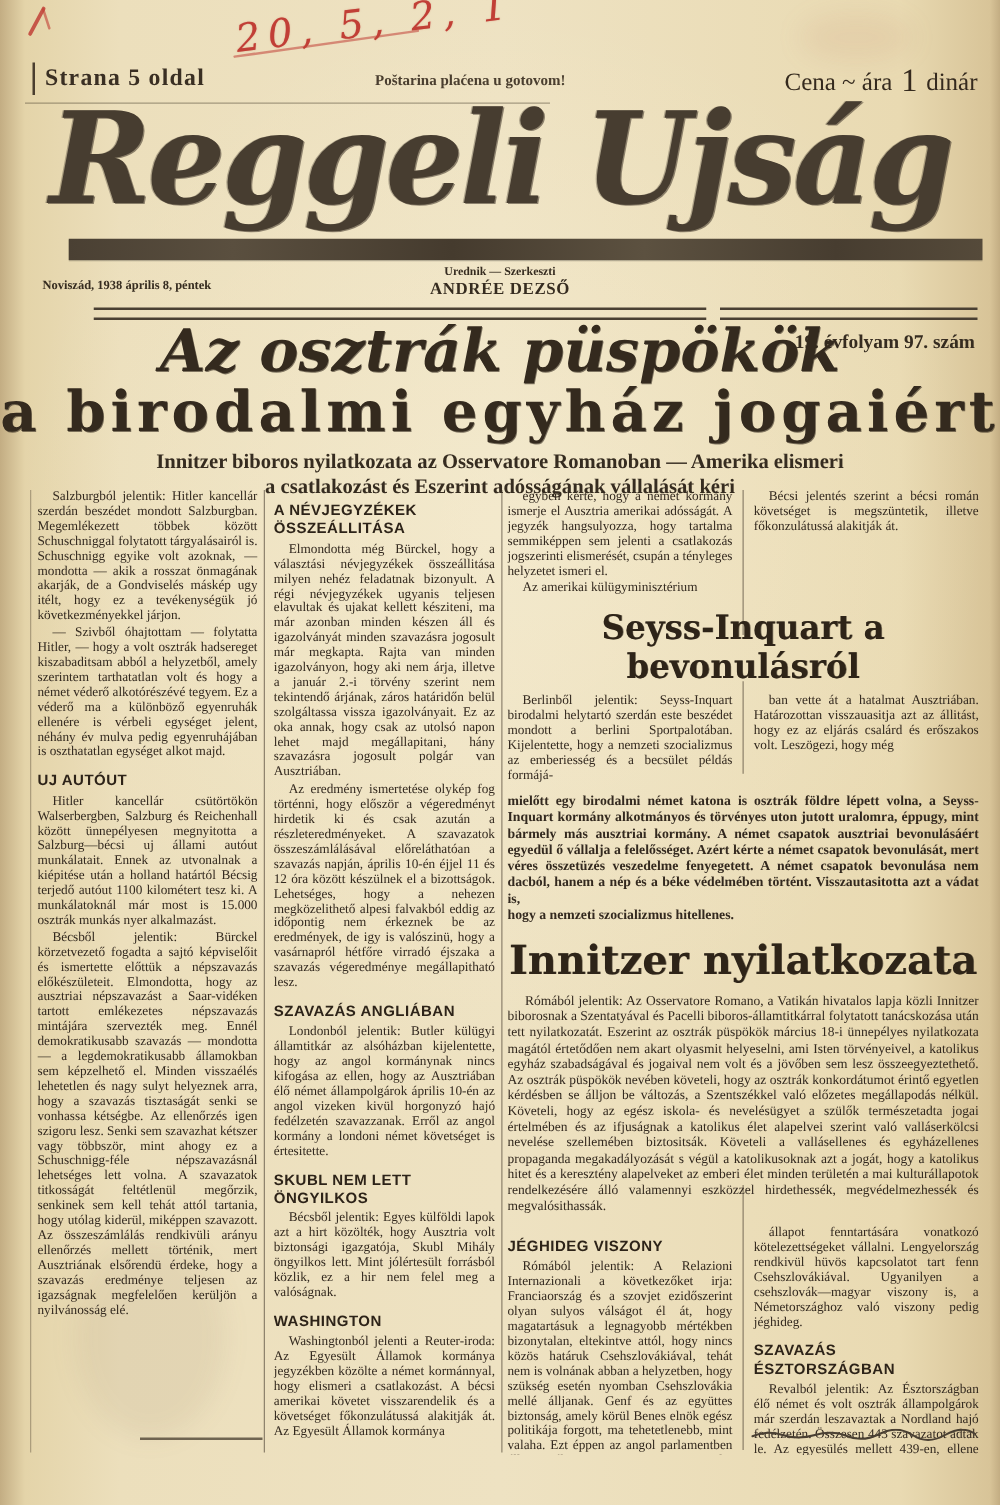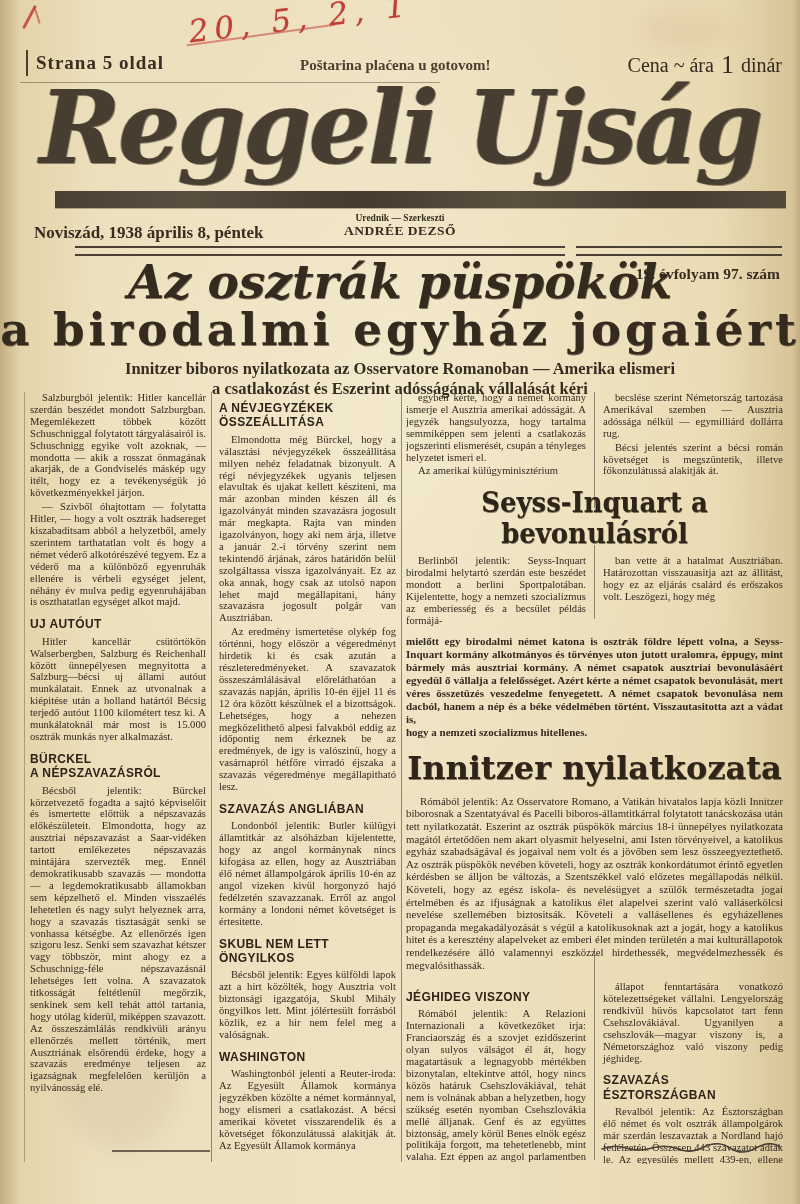--- a/index.html
+++ b/index.html
@@ -8,35 +8,35 @@
     background:
       radial-gradient(ellipse 70% 50% at 50% 35%, rgba(255,249,228,.30), rgba(255,249,228,0) 70%),
       linear-gradient(90deg,#c3ad83 0,#e4d4a9 2.5%,#ecdfbc 12%,#eee2c2 50%,#e9dab2 90%,#d8c498 99%,#c3ad83 100%),
       linear-gradient(180deg,#d3bf94 0,#e9dbb6 4%,#ecdfbc 50%,#e2d2a6 98%,#cdb88b 100%);
   }
   .stain{position:absolute;border-radius:50%;filter:blur(10px);pointer-events:none;}
   
   .banner{position:absolute;top:48px;left:0;width:800px;height:34px;}
   .banner-left{position:absolute;left:36px;top:4px;font-weight:bold;font-size:19px;letter-spacing:1px;color:#3a2f23;}
   .banner-left:before{content:"";position:absolute;left:-10px;top:-2px;width:2px;height:26px;background:#4a3e2f;}
-  .banner-center{position:absolute;left:300px;top:9px;font-weight:bold;font-size:15px;color:#4a3e2f;}
+  .banner-center{position:absolute;left:300px;top:9px;font-weight:bold;font-size:12px;color:#4a3e2f;}
   .banner-right{position:absolute;right:18px;top:2px;font-weight:normal;font-size:20px;color:#352a1e;}
   .banner-right .big1{font-size:26px;vertical-align:-1px;padding:0 2px;}
   .banner-underline{position:absolute;left:20px;top:82px;width:420px;height:1px;background:rgba(74,62,47,.45);}
   
   .masthead{position:absolute;top:70px;left:0;width:800px;text-align:center;
     font-family:"DejaVu Serif",serif;font-style:italic;font-weight:bold;font-size:98px;
     letter-spacing:-3px;color:#473d30;transform:scaleY(1.04);
     text-shadow:1px 1px 0 rgba(58,48,36,.55), -1px 0 0 rgba(58,48,36,.35);}
   .masthead-bar{position:absolute;top:191px;left:55px;width:731px;height:17px;
     background:linear-gradient(90deg,#4a4033,#5a4f3f 18%,#453b2e 42%,#5c5140 63%,#473d30 84%,#554a3a);
     box-shadow:0 1px 0 rgba(0,0,0,.25);}
   
   .dateline{position:absolute;top:213px;left:0;width:800px;height:34px;}
-  .dl-left{position:absolute;left:34px;top:10px;font-weight:bold;font-size:17px;color:#362c20;}
+  .dl-left{position:absolute;left:34px;top:10px;font-weight:bold;font-size:10px;color:#362c20;}
   .dl-center{position:absolute;left:0;right:0;top:0;text-align:center;color:#362c20;}
   .dl-center .small{font-weight:bold;font-size:9.5px;display:block;}
   .dl-center .name{font-weight:bold;font-size:13.5px;display:block;letter-spacing:.5px;}
   .dl-right{position:absolute;right:20px;top:16px;font-weight:bold;font-size:15.5px;color:#362c20;margin-top:36px;}
   .dbl-rule{position:absolute;top:246px;height:6px;border-top:2px solid #4a4033;border-bottom:2px solid #4a4033;}
   .dbl-rule.seg1{left:75px;width:490px;}
   .dbl-rule.seg2{left:576px;width:206px;}
   
   .lead{position:absolute;top:258px;left:0;width:800px;text-align:center;color:#342a1e;}
   .hl1{font-family:"DejaVu Serif",serif;font-style:italic;font-weight:bold;font-size:47px;line-height:1.0;
@@ -125,22 +125,20 @@
   <div class="vrule" style="left:401px;top:392px;height:770px;"></div>
   <div class="vrule" style="left:594px;top:392px;height:116px;"></div>
   <div class="vrule" style="left:594px;top:545px;height:74px;"></div>
   <div class="vrule" style="left:594px;top:948px;height:212px;"></div>
 
   <div class="col" style="left:30px;width:176px;">
       <p class="col-p">Salzburgból jelentik: Hitler kancellár szerdán beszédet mondott Salzburgban. Megemlékezett többek között Schuschniggal folytatott tárgyalásairól is. Schuschnigg egyike volt azoknak, — mondotta — akik a rosszat önmagának akarják, de a Gondviselés máskép ugy itélt, hogy ez a tevékenységük jó következményekkel járjon.</p>
       <p class="col-p">— Szivből óhajtottam — folytatta Hitler, — hogy a volt osztrák hadsereget kiszabaditsam abból a helyzetből, amely szerintem tarthatatlan volt és hogy a német véderő alkotórészévé tegyem. Ez a véderő ma a különböző egyenruhák ellenére is vérbeli egységet jelent, néhány év mulva pedig egyenruhájában is oszthatatlan egységet alkot majd.</p>
       <div class="col-h">UJ AUTÓUT</div>
       <p class="col-p">Hitler kancellár csütörtökön Walserbergben, Salzburg és Reichenhall között ünnepélyesen megnyitotta a Salzburg—bécsi uj állami autóut munkálatait. Ennek az utvonalnak a kiépitése után a holland határtól Bécsig terjedő autóut 1100 kilométert tesz ki. A munkálatoknál már most is 15.000 osztrák munkás nyer alkalmazást.</p>
-      <div class="col-h">BÜRCKEL
-A NÉPSZAVAZÁSRÓL</div>
       <p class="col-p">Bécsből jelentik: Bürckel körzetvezető fogadta a sajtó képviselőit és ismertette előttük a népszavazás előkészületeit. Elmondotta, hogy az ausztriai népszavazást a Saar-vidéken tartott emlékezetes népszavazás mintájára szervezték meg. Ennél demokratikusabb szavazás — mondotta — a legdemokratikusabb államokban sem képzelhető el. Minden visszaélés lehetetlen és nagy sulyt helyeznek arra, hogy a szavazás tisztaságát senki se vonhassa kétségbe. Az ellenőrzés igen szigoru lesz. Senki sem szavazhat kétszer vagy többször, mint ahogy ez a Schuschnigg-féle népszavazásnál lehetséges lett volna. A szavazatok titkosságát feltétlenül megőrzik, senkinek sem kell tehát attól tartania, hogy utólag kiderül, miképpen szavazott. Az összeszámlálás rendkivüli arányu ellenőrzés mellett történik, mert Ausztriának elsőrendü érdeke, hogy a szavazás eredménye teljesen az igazságnak megfelelően kerüljön a nyilvánosság elé.</p>
     </div>
   <div class="endrule-col1"></div>
 
   <div class="col" style="left:219px;width:177px;">
       <div class="col-h">A NÉVJEGYZÉKEK
 ÖSSZEÁLLITÁSA</div>
       <p class="col-p">Elmondotta még Bürckel, hogy a választási névjegyzékek összeállitása milyen nehéz feladatnak bizonyult. A régi névjegyzékek ugyanis teljesen elavultak és ujakat kellett késziteni, ma már azonban minden készen áll és igazolványát minden szavazásra jogosult már megkapta. Rajta van minden igazolványon, hogy aki nem árja, illetve a január 2.-i törvény szerint nem tekintendő árjának, záros határidőn belül szolgáltassa vissza igazolványait. Ez az oka annak, hogy csak az utolsó napon lehet majd megállapitani, hány szavazásra jogosult polgár van Ausztriában.</p>
       <p class="col-p">Az eredmény ismertetése olykép fog történni, hogy először a végeredményt hirdetik ki és csak azután a részleteredményeket. A szavazatok összeszámlálásával előreláthatóan a szavazás napján, április 10-én éjjel 11 és 12 óra között készülnek el a bizottságok. Lehetséges, hogy a nehezen megközelithető alpesi falvakból eddig az időpontig nem érkeznek be az eredmények, de igy is valószinü, hogy a vasárnapról hétfőre virradó éjszaka a szavazás végeredménye megállapitható lesz.</p>
       <div class="col-h">SZAVAZÁS ANGLIÁBAN</div>
@@ -151,21 +149,20 @@
       <p class="col-p">Washingtonból jelenti a Reuter-iroda: Az Egyesült Államok kormánya jegyzékben közölte a német kormánnyal, hogy elismeri a csatlakozást. A bécsi amerikai követet visszarendelik és a követséget főkonzulátussá alakitják át. Az Egyesült Államok kormánya</p>
     </div>
 
   <div class="righthalf">
     <div class="tworow">
       <div class="subcol">
           <p class="col-p">egyben kérte, hogy a német kormány ismerje el Ausztria amerikai adósságát. A jegyzék hangsulyozza, hogy tartalma semmiképpen sem jelenti a csatlakozás jogszerinti elismerését, csupán a tényleges helyzetet ismeri el.</p>
           <p class="col-p">Az amerikai külügyminisztérium</p>
         </div>
       <div class="subcol">
-          <p class="col-p">becslése szerint Németország tartozása Amerikával szemben — Ausztria adóssága nélkül — egymilliárd dollárra rug.</p>
           <p class="col-p">Bécsi jelentés szerint a bécsi román követséget is megszüntetik, illetve főkonzulátussá alakitják át.</p>
         </div>
     </div>
 
     <div class="sec-headline seyss-h">Seyss-Inquart a bevonulásról</div>
     <div class="tworow">
       <div class="subcol">
           <p class="col-p">Berlinből jelentik: Seyss-Inquart birodalmi helytartó szerdán este beszédet mondott a berlini Sportpalotában. Kijelentette, hogy a nemzeti szocializmus az emberiesség és a becsület példás formájá-</p>
         </div>
       <div class="subcol">

